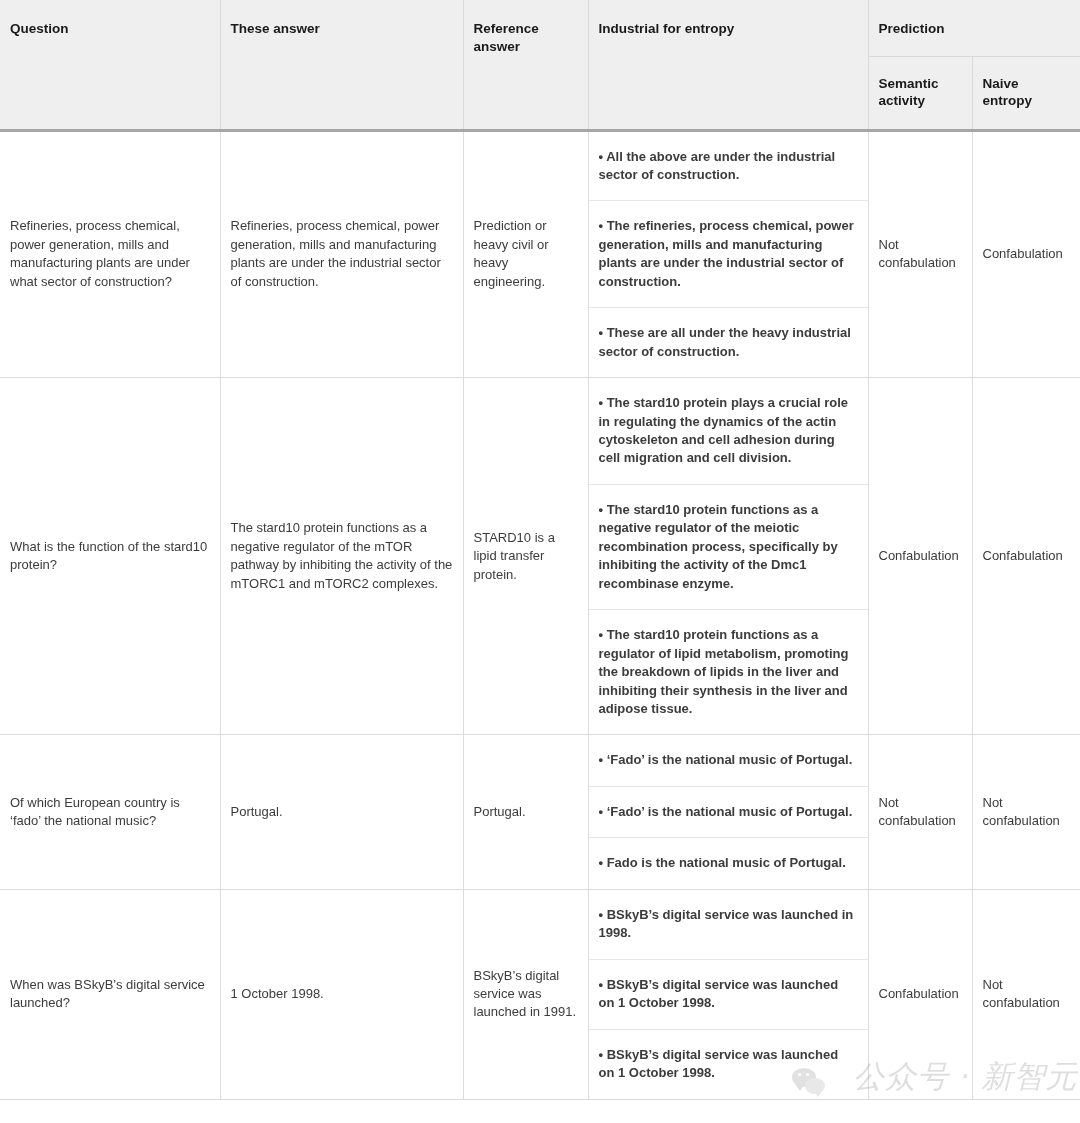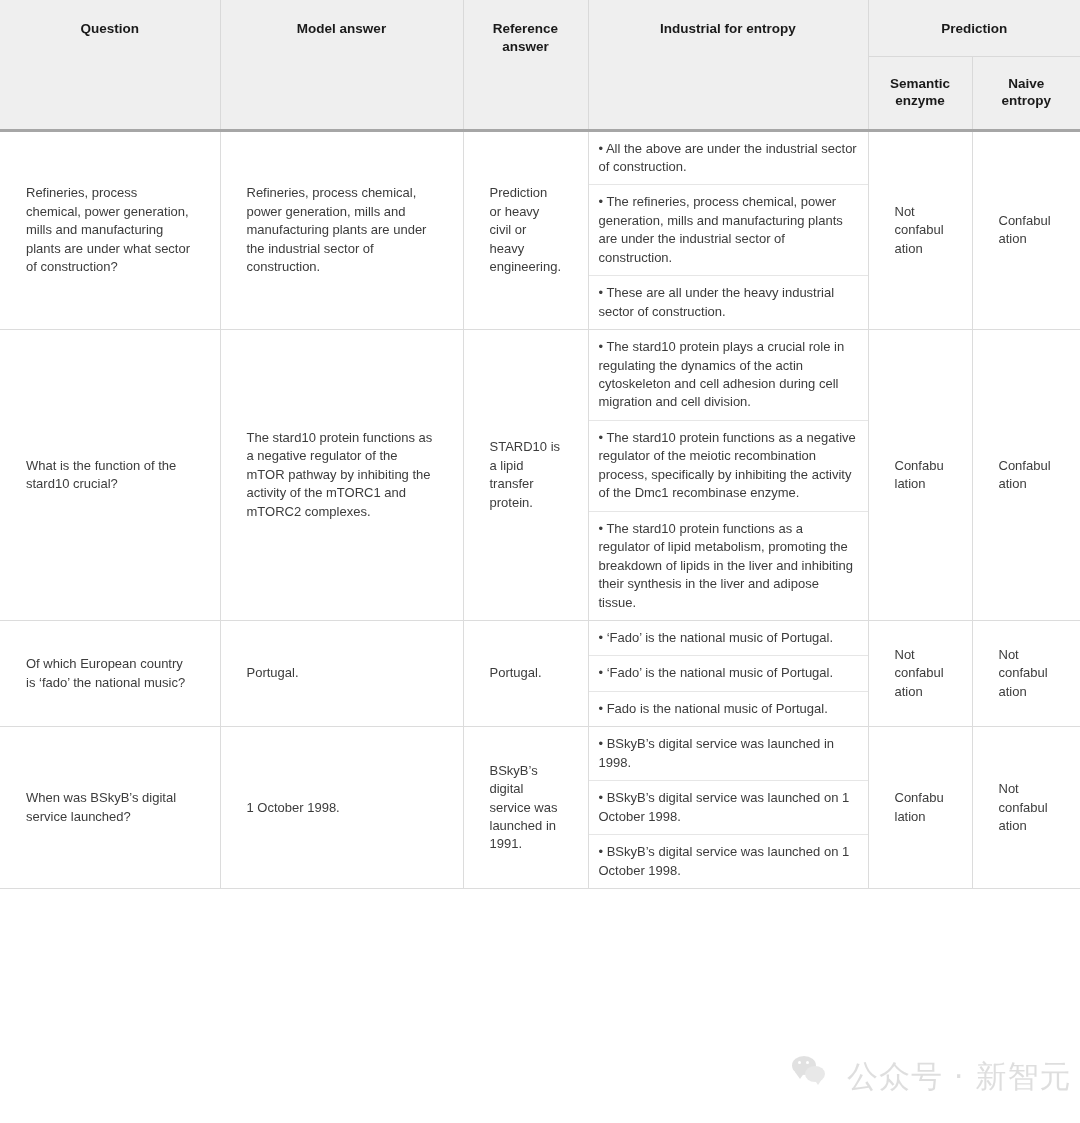--- a/index.html
+++ b/index.html
@@ -20,21 +20,21 @@
     border-collapse: collapse;
     table-layout: fixed;
   }
   
   thead th {
     background: #efefef;
     color: #1a1a1a;
     font-weight: bold;
     font-size: 13.5px;
     line-height: 1.32;
-    text-align: center;
+    text-align: left;
     vertical-align: top;
     padding: 20px 10px 10px 10px;
     border-right: 1px solid #d9d9d9;
     border-left: none;
   }
   thead th.last { border-right: none; }
   thead tr.top-row th.tall { height: 130px; }
   thead tr.top-row th.pred-group {
     vertical-align: top;
     border-bottom: 1px solid #d9d9d9;
@@ -53,60 +53,62 @@
     border-bottom: 3px solid #a6a6a6;
   }
   thead tr.top-row th.pred-group { border-bottom: 1px solid #d9d9d9; }
 
   
   tbody td {
     font-size: 13px;
     line-height: 1.42;
     color: #3c3c3c;
     vertical-align: middle;
-    padding: 10px 26px;
+    padding: 10px 10px;
     border-right: 1px solid #dcdcdc;
     border-bottom: 1px solid #dcdcdc;
     background: #ffffff;
     word-wrap: break-word;
     overflow-wrap: break-word;
   }
   tbody td.nolast { border-right: none; }
   tbody td.gen-cell { padding: 0; vertical-align: top; }
   .gen-list { width: 100%; border-collapse: collapse; table-layout: fixed; }
   .gen-list td.gen-item {
     font-size: 13px;
     line-height: 1.42;
     color: #3c3c3c;
-    padding: 8px 10px;
+    padding: 16px 10px;
     border-bottom: 1px solid #e6e6e6;
     border-right: none;
     vertical-align: middle;
+    font-weight: bold;
   }
   .gen-list tr:last-child td.gen-item { border-bottom: none; }
   .pred { text-align: left; }
 
   
   col.c-q    { width: 220px; }
   col.c-ma   { width: 243px; }
   col.c-ra   { width: 125px; }
   col.c-gen  { width: 280px; }
   col.c-se   { width: 104px; }
   col.c-ne   { width: 108px; }
 
   
   #watermark {
     position: absolute;
     left: 792px;
     top: 1056px;
     display: flex;
-    align-items: flex-start;
-    gap: 21px;
+    align-items: flex-end;
+    gap: 27px;
     pointer-events: none;
     opacity: 0.42;
+    font-style: italic;
   }
   #watermark .wm-text {
     font-size: 31px;
     color: #b3b3b3;
     letter-spacing: 1px;
     font-family: "DejaVu Sans", sans-serif;
     white-space: nowrap;
   }
   #watermark .wechat {
     position: relative;
@@ -164,27 +166,27 @@
         <col class="c-ma">
         <col class="c-ra">
       <col class="c-gen">
         <col class="c-se">
         <col class="c-ne">
     </colgroup>
 
     <thead>
       <tr class="top-row">
         <th class="tall" rowspan="2">Question</th>
-        <th class="tall" rowspan="2">Model answer</th>
+        <th class="tall" rowspan="2">These answer</th>
         <th class="tall" rowspan="2">Reference answer</th>
         <th class="tall" rowspan="2">Industrial for entropy</th>
         <th class="pred-group last" colspan="2">Prediction</th>
       </tr>
       <tr class="sub-row">
-        <th>Semantic enzyme</th>
+        <th>Semantic activity</th>
         <th class="last">Naive entropy</th>
       </tr>
     </thead>
 
     <tbody>
 
       <tr>
         <td>Refineries, process chemical, power generation, mills and manufacturing plants are under what sector of construction?</td>
         <td>Refineries, process chemical, power generation, mills and manufacturing plants are under the industrial sector of construction.</td>
         <td>Prediction or heavy civil or heavy engineering.</td>
@@ -201,21 +203,21 @@
                   <td class="gen-item">• These are all under the heavy industrial sector of construction.</td>
                 </tr>
           </tbody>
             </table>
         </td>
         <td class="pred">Not confabulation</td>
         <td class="pred nolast">Confabulation</td>
       </tr>
 
       <tr>
-        <td>What is the function of the stard10 crucial?</td>
+        <td>What is the function of the stard10 protein?</td>
         <td>The stard10 protein functions as a negative regulator of the mTOR pathway by inhibiting the activity of the mTORC1 and mTORC2 complexes.</td>
         <td>STARD10 is a lipid transfer protein.</td>
         <td class="gen-cell">
           <table class="gen-list">
             <tbody>
                 <tr>
                   <td class="gen-item">• The stard10 protein plays a crucial role in regulating the dynamics of the actin cytoskeleton and cell adhesion during cell migration and cell division.</td>
                 </tr>
             <tr>
                   <td class="gen-item">• The stard10 protein functions as a negative regulator of the meiotic recombination process, specifically by inhibiting the activity of the Dmc1 recombinase enzyme.</td>

